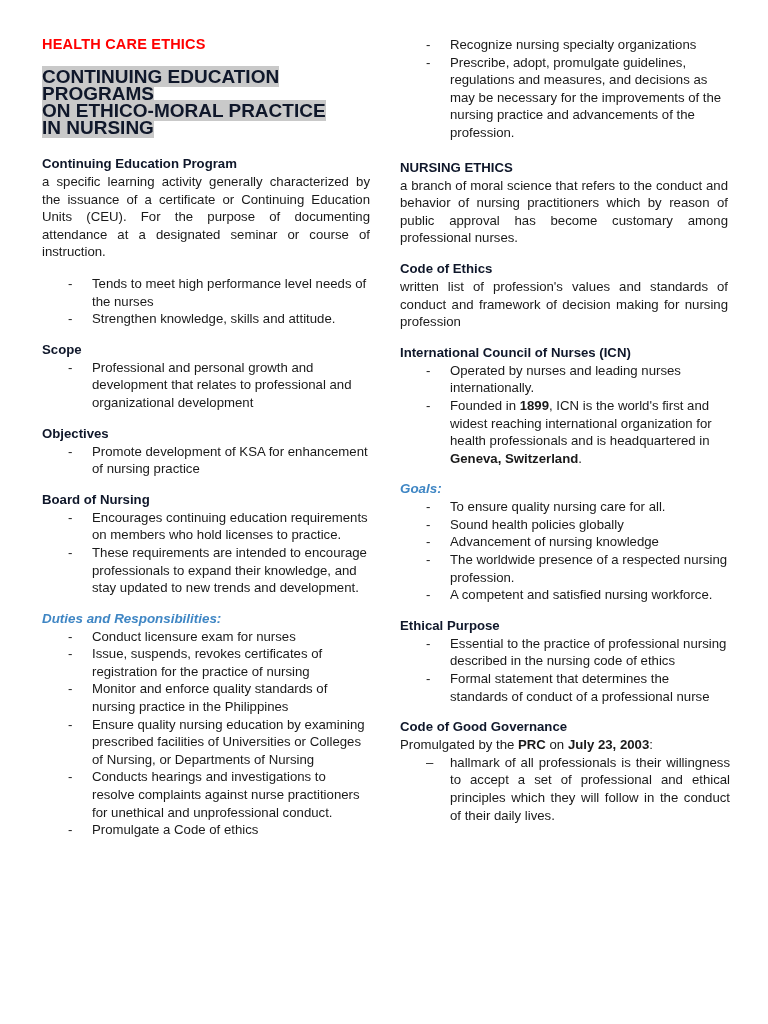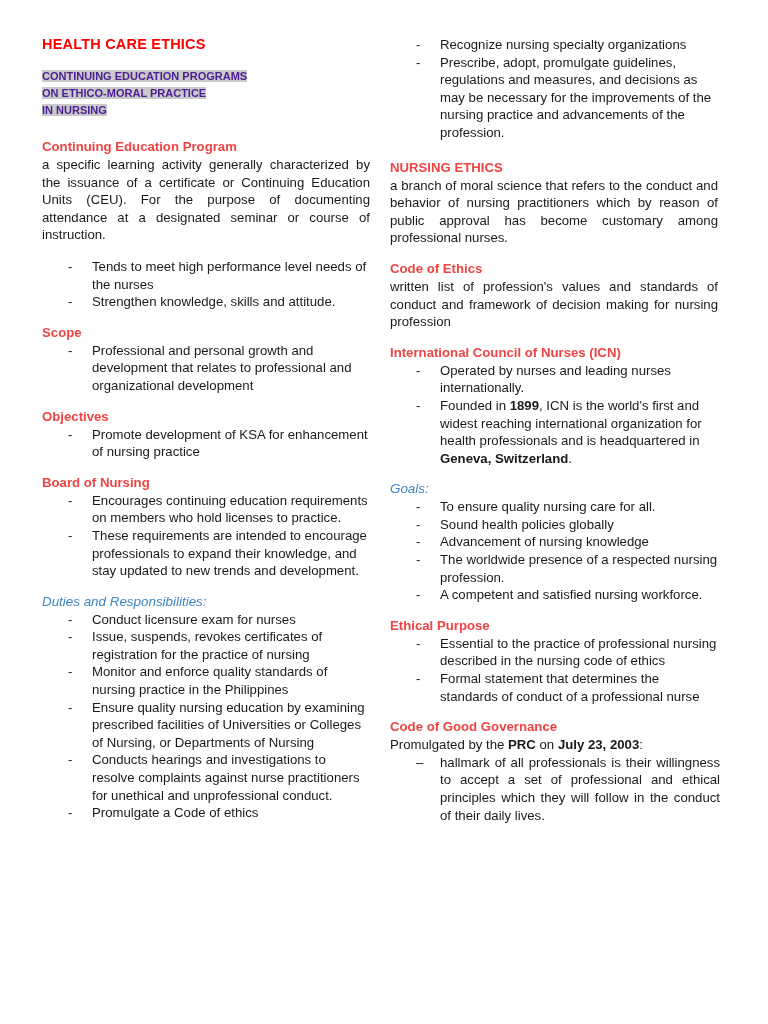--- a/index.html
+++ b/index.html
@@ -18,58 +18,58 @@
   .page {
     position: absolute;
     left: 0; top: 0;
     width: 768px;
     height: 1024px;
     box-sizing: border-box;
     padding: 36px 30px 10px 40px;
   }
   .columns {
     display: flex;
-    gap: 16px;
+    gap: 26px;
     align-items: flex-start;
   }
   .col {
     width: 332px;
     flex: 0 0 332px;
   }
   
   .doc-title {
     color: #ff0000;
     font-weight: bold;
     font-size: 14.5px;
     letter-spacing: 0.2px;
     margin: 0 0 16px 2px;
   }
   .subtitle {
     font-weight: bold;
-    font-size: 11px;
-    color: #4c1d95;
+    font-size: 19px;
+    color: #0f172a;
     line-height: 17px;
     margin: 0 0 20px 2px;
   }
   .subtitle span.hl {
     background: #c9c9c9;
     box-decoration-break: clone;
     -webkit-box-decoration-break: clone;
   }
   .h-blue {
-    color: #ef4444;
+    color: #0f172a;
     font-weight: bold;
     font-size: 13.2px;
     margin: 0 0 1px 2px;
     line-height: 16px;
   }
   .h-blue-italic {
     color: #3f86c4;
     font-style: italic;
-    font-weight: normal;
+    font-weight: bold;
     font-size: 13.4px;
     margin: 0 0 1px 2px;
     line-height: 16px;
   }
   
   .para {
     font-size: 13.2px;
     line-height: 17.6px;
     text-align: justify;
     margin: 0 2px 0 2px;

